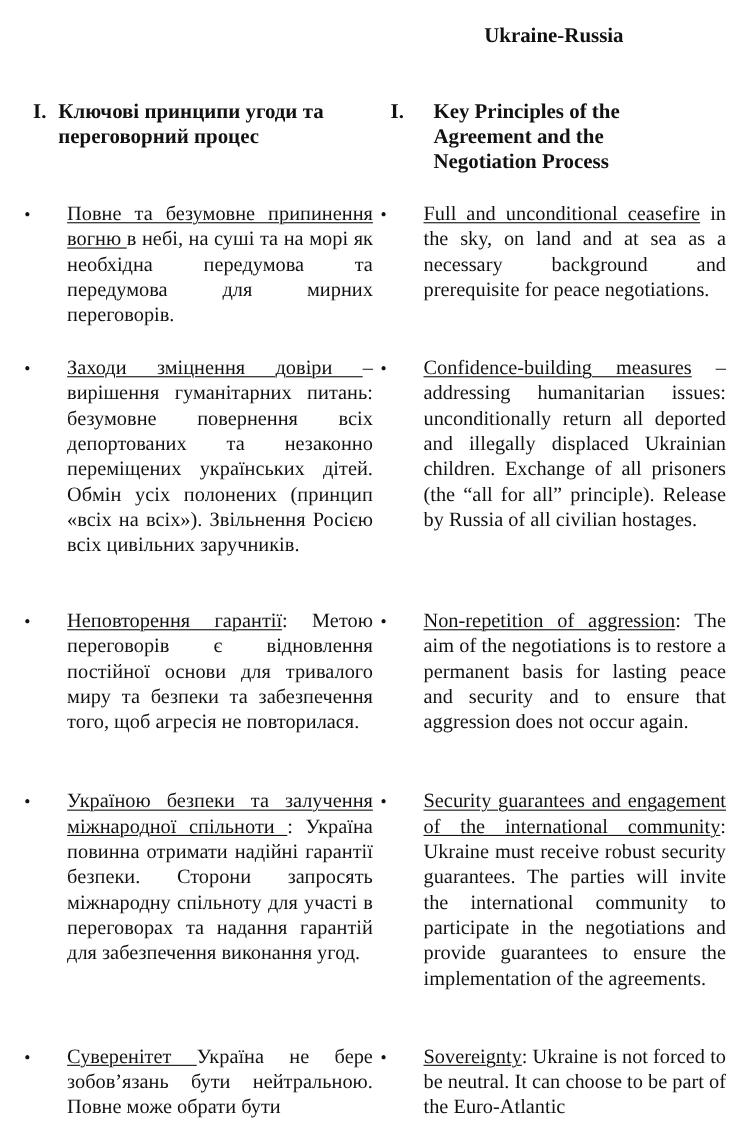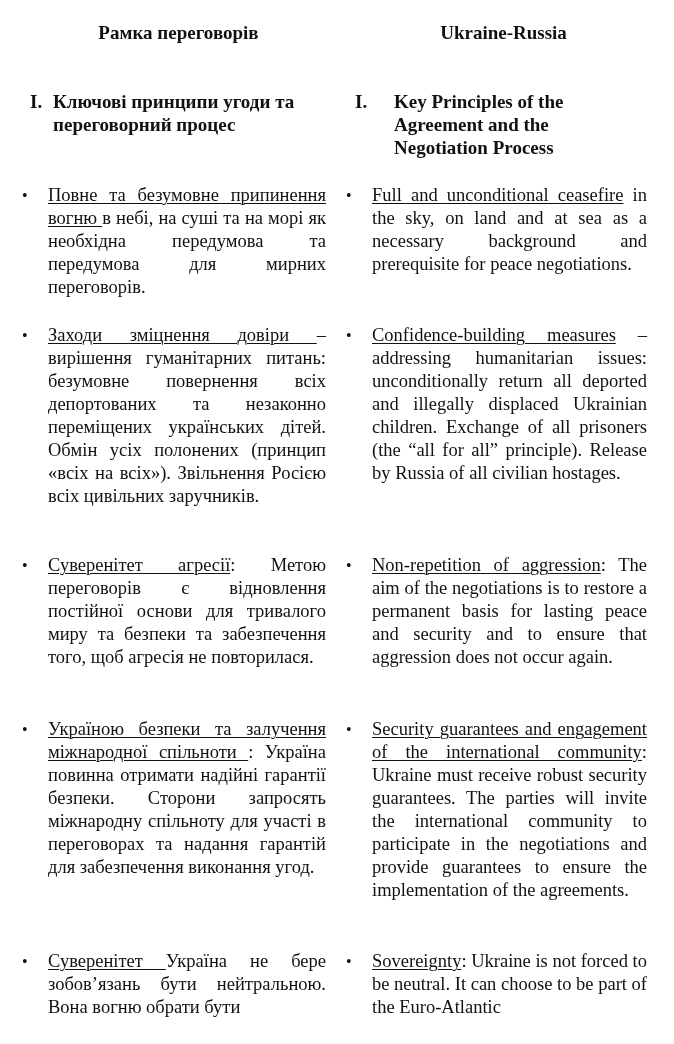--- a/index.html
+++ b/index.html
@@ -71,71 +71,71 @@
       font-size: 16px;
       line-height: 23px;
     }
     .col-uk .bullet { left: 22px; }
     .col-en .bullet { left: 9px; }
     .item-text {
       position: absolute;
       top: 0;
       text-align: justify;
       text-align-last: left;
+      margin-left: 13px;
     }
     .col-uk .item-text { left: 48px; width: 278px; }
     .col-en .item-text { left: 35px; width: 275px; }
     .lead {
       text-decoration: underline;
       text-decoration-thickness: 1px;
       text-underline-offset: 2px;
     }
 
     .item-1 { top: 184px; }
     .item-2 { top: 324px; }
     .item-3 { top: 554px; }
     .item-4 { top: 718px; }
     .item-5 { top: 950px; }
   </style>
 </head>
 <body>
 
 <div class="col col-uk">
   <div class="doc-title">
-    <span>Рамка переговорів</span>
   </div>
 
   <div class="section-heading">
     <span class="section-num">I.</span>
     <span class="section-text">Ключові принципи угоди та переговорний процес</span>
   </div>
 
   <div class="item item-1">
     <span class="bullet">•</span>
     <div class="item-text"><span class="lead">Повне та безумовне припинення вогню </span><span>в небі, на суші та на морі як необхідна передумова та передумова для мирних переговорів.</span></div>
   </div>
 
   <div class="item item-2">
     <span class="bullet">•</span>
     <div class="item-text"><span class="lead">Заходи зміцнення довіри </span><span>– вирішення гуманітарних питань: безумовне повернення всіх депортованих та незаконно переміщених українських дітей. Обмін усіх полонених (принцип «всіх на всіх»). Звільнення Росією всіх цивільних заручників.</span></div>
   </div>
 
   <div class="item item-3">
     <span class="bullet">•</span>
-    <div class="item-text"><span class="lead">Суверенітет агресії</span><span>: Метою переговорів є відновлення постійної основи для тривалого миру та безпеки та забезпечення того, щоб агресія не повторилася.</span></div>
+    <div class="item-text"><span class="lead">Неповторення гарантії</span><span>: Метою переговорів є відновлення постійної основи для тривалого миру та безпеки та забезпечення того, щоб агресія не повторилася.</span></div>
   </div>
 
   <div class="item item-4">
     <span class="bullet">•</span>
     <div class="item-text"><span class="lead">Україною безпеки та залучення міжнародної спільноти </span><span>: Україна повинна отримати надійні гарантії безпеки. Сторони запросять міжнародну спільноту для участі в переговорах та надання гарантій для забезпечення виконання угод.</span></div>
   </div>
 
   <div class="item item-5">
     <span class="bullet">•</span>
-    <div class="item-text"><span class="lead">Суверенітет </span><span> Україна не бере зобов’язань бути нейтральною. Вона вогню обрати бути</span></div>
+    <div class="item-text"><span class="lead">Суверенітет </span><span> Україна не бере зобов’язань бути нейтральною. Повне може обрати бути</span></div>
   </div>
 </div>
 
 <div class="col col-en">
   <div class="doc-title">
     <span>Ukraine-Russia</span>
   </div>
 
   <div class="section-heading">
     <span class="section-num">I.</span>

